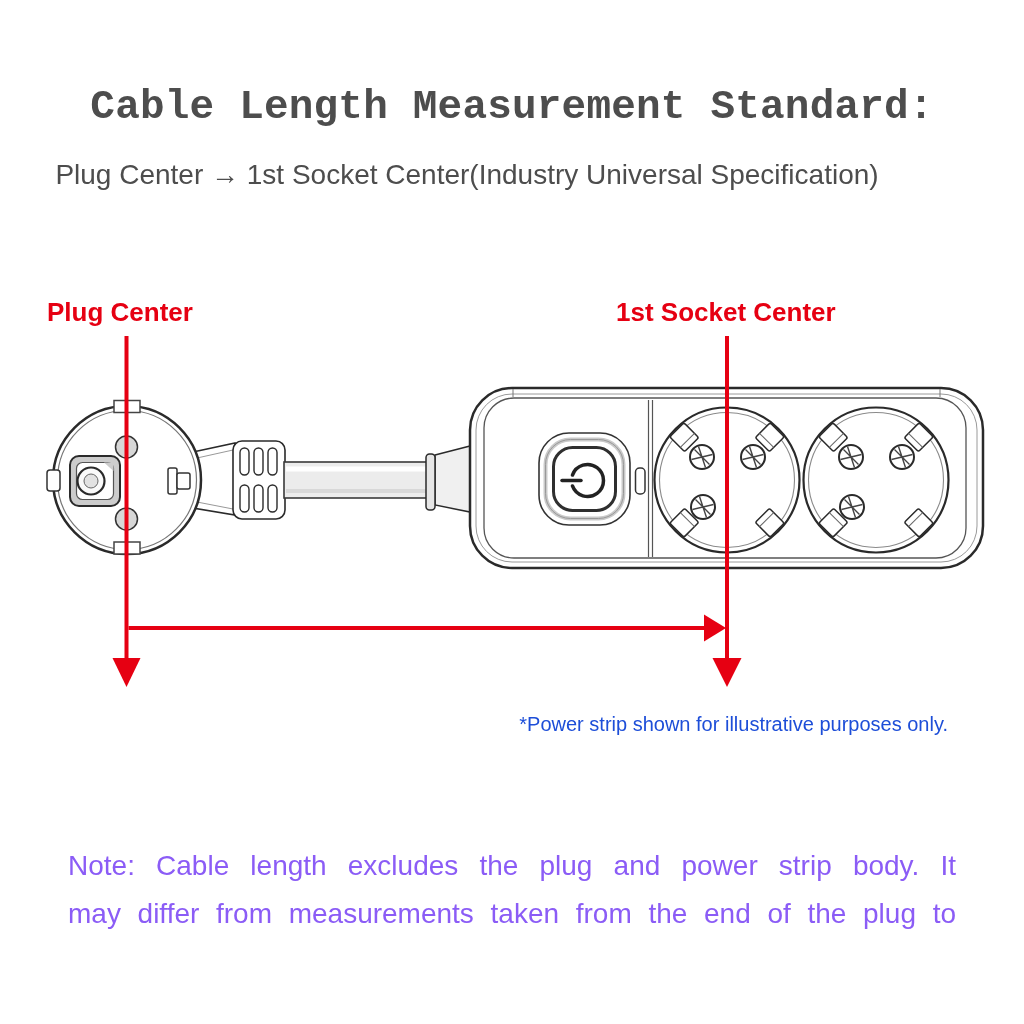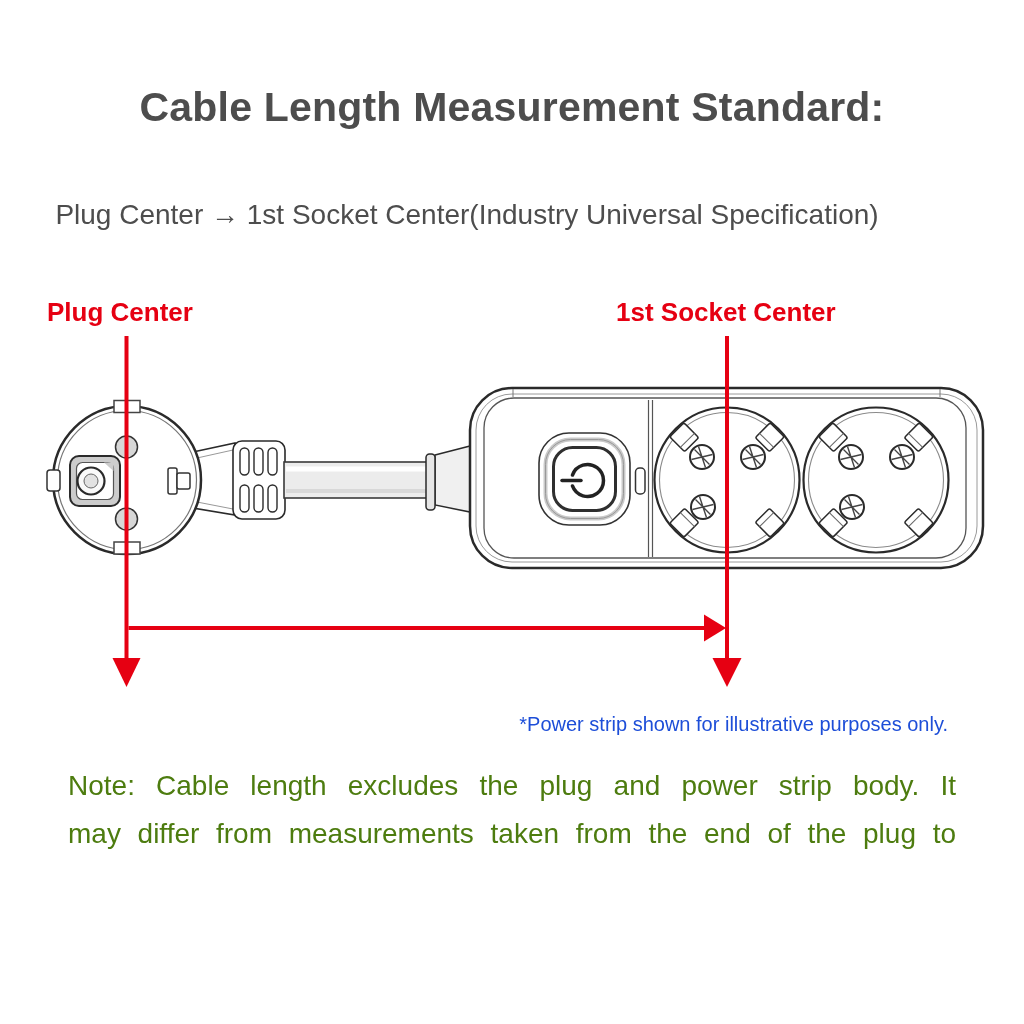--- a/index.html
+++ b/index.html
@@ -8,42 +8,43 @@
     width:1024px;height:1024px;
     background:#ffffff;
     overflow:hidden;
     font-family:"Liberation Sans",sans-serif;
   }
   .title{
     position:absolute;top:84px;left:0;width:1024px;
     text-align:center;
     font-size:41px;font-weight:700;color:#4d4d4d;
     letter-spacing:0.2px;
+    font-family:Liberation Mono, monospace;
   }
   .subtitle{
     position:absolute;top:159px;left:0;width:934px;
     text-align:center;
-    font-size:28px;font-weight:400;color:#4d4d4d;margin-top:40px;
+    font-size:28px;font-weight:400;color:#4d4d4d;
   }
   .diagram-svg{
     position:absolute;top:270px;left:0;
     width:1024px;height:450px;
   }
   .red-label{
     font-family:"Liberation Sans",sans-serif;
     font-size:26px;font-weight:700;
     fill:#e60012;
   }
   .footnote{
     position:absolute;top:713px;right:76px;
     font-size:20px;color:#1d4ed8;
   }
   .note{
-    position:absolute;top:762px;left:68px;width:888px;
-    font-size:28px;color:#4d7c0f;
+    position:absolute;top:842px;left:68px;width:888px;
+    font-size:28px;color:#8b5cf6;
     line-height:47.5px;
   }
   .note-line{
     text-align:justify;
     text-align-last:justify;
     height:47.5px;white-space:nowrap;
   }
 </style>
 </head>
 <body>

